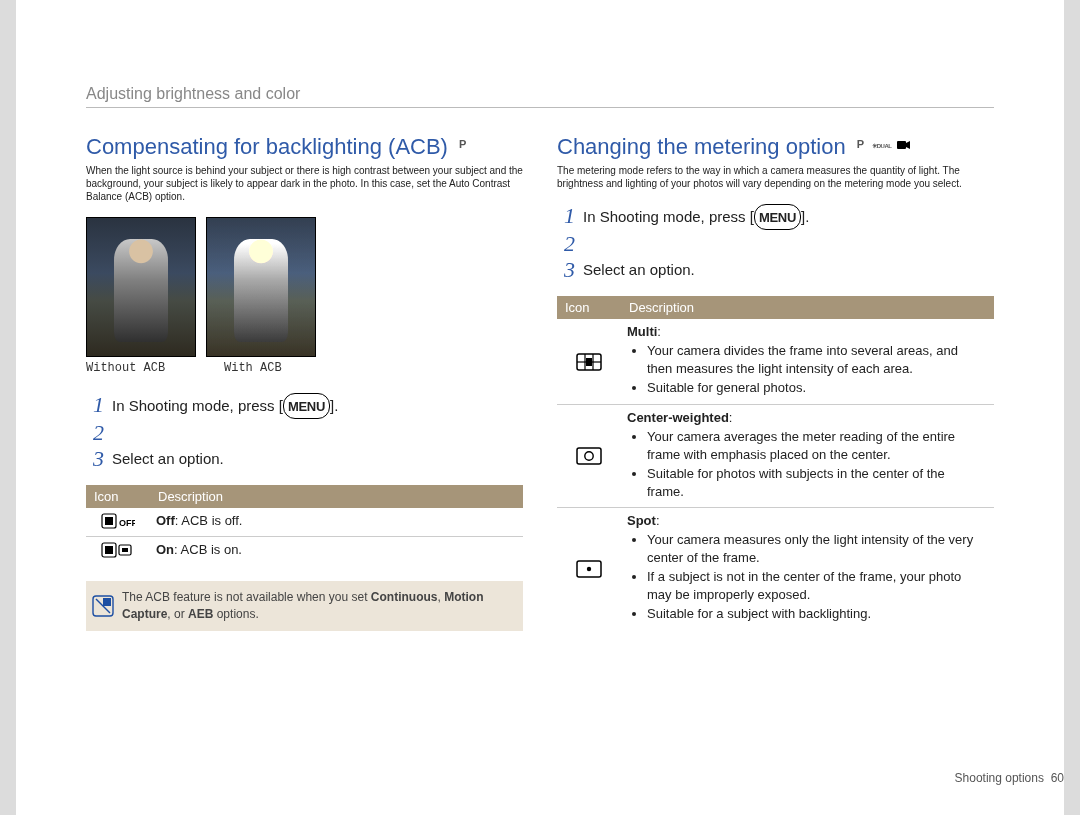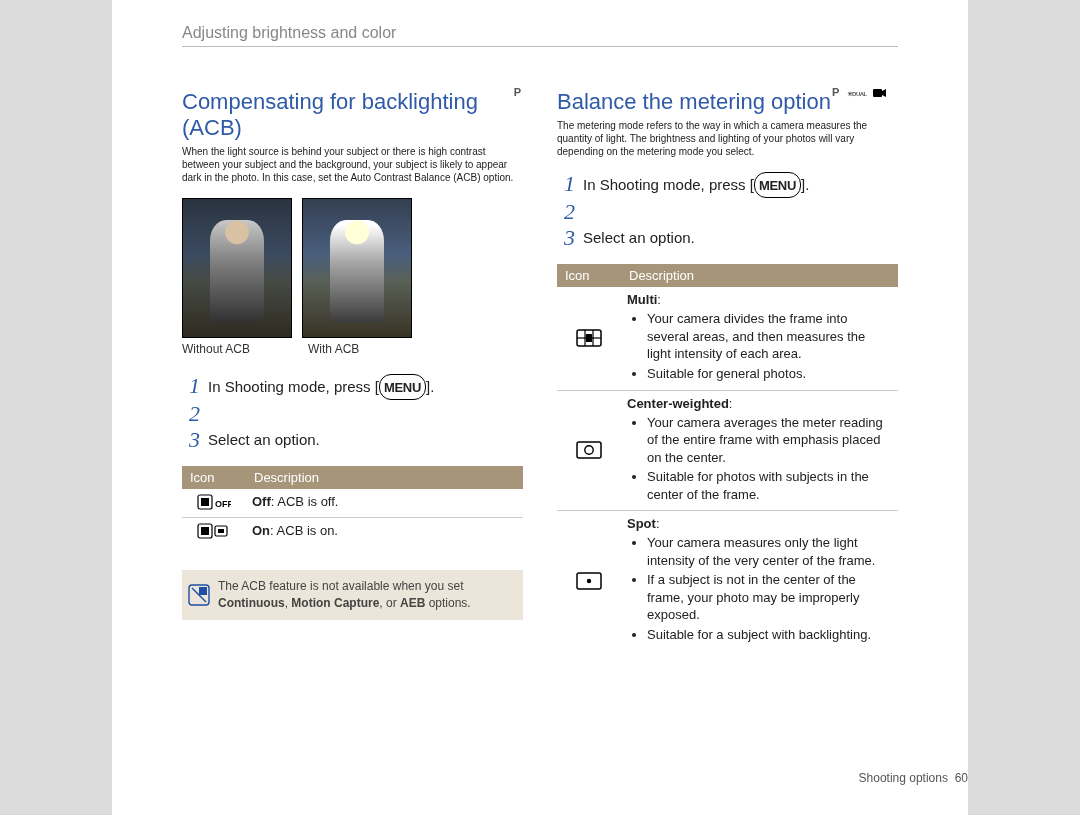--- a/index.html
+++ b/index.html
@@ -1,57 +1,57 @@
 <!DOCTYPE html>
 <html><head>
 <meta charset="utf-8">
 <style>
   
   html,body{margin:0;padding:0;background:#dcdcdc;font-family:Arial,Helvetica,sans-serif;color:#222;}
   *{box-sizing:border-box;}
 
   
   .sheet{
-    width:856px;height:815px;
+    width:1048px;height:815px;
     margin:0 auto;
     background:#fff;
     position:relative;
-    padding:24px 70px 40px 70px;
+    padding:85px 70px 40px 70px;
   }
 
   
   .breadcrumb{font-size:16px;color:#888;font-weight:300;margin-bottom:4px;}
   .breadcrumb-line{border-top:1px solid #bbb;margin-bottom:26px;}
 
   
   .columns{display:flex;gap:34px;}
   .col{flex:1 1 0;}
 
   
-  .sec-title{font-size:22px;color:#2f5aa8;font-weight:400;margin:16px 0 4px 0;display:flex;align-items:flex-start;}
+  .sec-title{font-size:22px;color:#2f5aa8;font-weight:400;margin:0 0 4px 0;display:flex;align-items:center;gap:10px;}
   .mode-glyphs{font-size:11px;color:#555;font-weight:bold;letter-spacing:1px;position:relative;top:-3px;}
   .ico-p{font-family:Arial;font-weight:bold;}
   .mini-ico{display:inline-block;margin:0 1px;}
   .intro{font-size:10px;line-height:1.3;margin:0 0 14px 0;}
 
   
   .photo-row{display:flex;gap:10px;margin-bottom:4px;}
   .photo{
     width:110px;height:140px;border:1px solid #000;
     background:linear-gradient(#2a3340 0%, #3b4a60 40%, #464b44 60%, #2e2a20 100%);
     position:relative;overflow:hidden;
   }
   .photo.light{filter:brightness(1.3) contrast(1.05);}
   .photo::before{ 
     content:"";position:absolute;left:25%;top:15%;width:50%;height:75%;
     background:radial-gradient(circle at 50% 12%, #d9c2a3 0 12%, transparent 13%),
                linear-gradient(#c8c8c8 0%, #808080 40%, #303030 100%);
     border-radius:30% 30% 10% 10% / 20% 20% 10% 10%;
   }
-  .caption-row{display:flex;gap:16px;margin-bottom:18px;}
+  .caption-row{display:flex;gap:28px;margin-bottom:18px;font-family:Liberation Mono, monospace;}
   .caption{width:110px;font-size:12px;color:#333;}
 
   
   .steps{padding:0;margin:0 0 14px 0;}
   .step{display:flex;gap:8px;align-items:flex-start;margin:2px 0;font-size:15px;}
   .step-num{font-style:italic;font-family:Georgia,'Times New Roman',serif;color:#2f5aa8;font-size:22px;min-width:18px;text-align:right;line-height:1.1;}
   .step-body{line-height:1.6;}
   .menu-chip{display:inline-block;border:1.2px solid #000;border-radius:12px;padding:0 4px;}
   .menu-chip .menu-label{font-weight:bold;font-size:13px;letter-spacing:-.3px;}
   .step-body .bold{font-weight:bold;}
@@ -62,21 +62,21 @@
   .idtable thead th{background:#a69579;color:#fff;font-size:13px;font-weight:400;text-align:left;padding:4px 8px;}
   .idtable thead th:first-child{width:64px;}
   .idtable tbody td{border-bottom:1px solid #ccc;font-size:13px;padding:5px 6px;vertical-align:top;}
   .idtable tbody tr:last-child td{border-bottom:none;}
   .idtable td.center{text-align:center;vertical-align:middle;}
   .opt-label{font-weight:bold;}
   .opt-desc ul{margin:3px 0 0 0;padding-left:16px;}
   .opt-desc li{margin:2px 4px;line-height:1.35;}
 
   
-  .note{background:#ece5d9;color:#444;font-size:12px;line-height:1.4;padding:8px 10px 8px 6px;display:flex;align-items:center;gap:8px;margin-top:24px;}
+  .note{background:#ece5d9;color:#444;font-size:12px;line-height:1.4;padding:8px 10px 8px 6px;display:flex;align-items:center;gap:8px;margin-top:16px;}
   .note-ico{width:22px;height:22px;flex:0 0 22px;display:flex;align-items:center;justify-content:center;}
   .note-ico svg{display:block;}
   .note b{font-weight:bold;}
 
   
   .tiny-ico{width:34px;height:22px;}
   .tiny-ico svg{display:block;margin:0 auto;}
 
   
   .footer{position:absolute;bottom:30px;left:0;width:100%;text-align:right;font-size:12px;color:#555;}
@@ -172,21 +172,21 @@
               <path d="M4 4 L18 18" stroke="#1d4fa3" stroke-width="1.4"></path>
               <rect x="11" y="3" width="8" height="8" fill="#1d4fa3"></rect>
             </svg>
         </span>
         <span>The ACB feature is not available when you set <b>Continuous</b>, <b>Motion Capture</b>, or <b>AEB</b> options.</span>
       </div>
     </section>
 
     <section class="col">
       <h2 class="sec-title">
-        <span>Balance the metering option</span>
+        <span>Changing the metering option</span>
         <span class="mode-glyphs">
           <span class="ico-p mini-ico">P</span>
           <span class="mini-ico" style="font-size:6px;letter-spacing:-.5px;">&nbsp;✳DUAL</span>
           <span class="mini-ico">
             <svg width="14" height="10" viewBox="0 0 14 10" style="display:inline;vertical-align:middle;">
                 <rect x="0" y="1" width="9" height="8" rx="1" fill="#000"></rect>
                 <path d="M9 3 L13 1 L13 9 L9 7 Z" fill="#000"></path>
               </svg>
           </span>
         </span>

